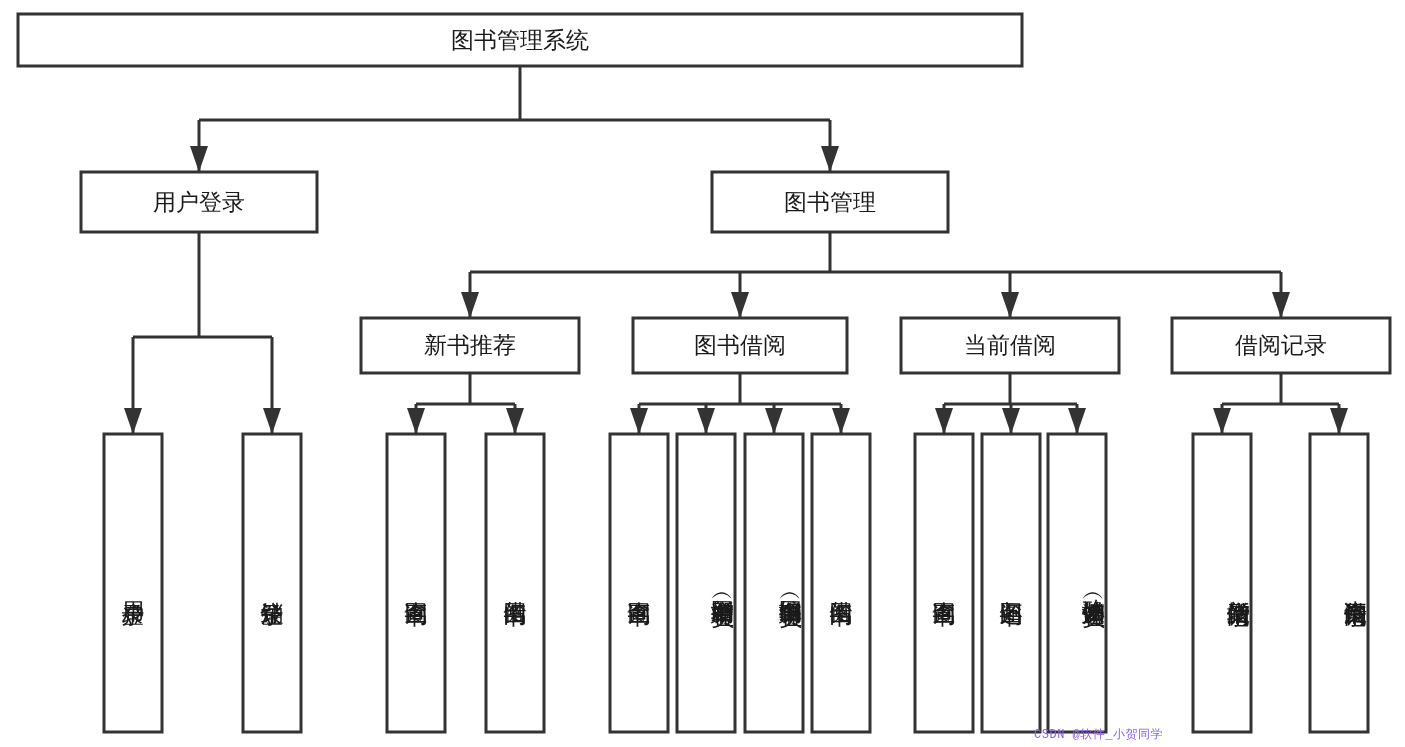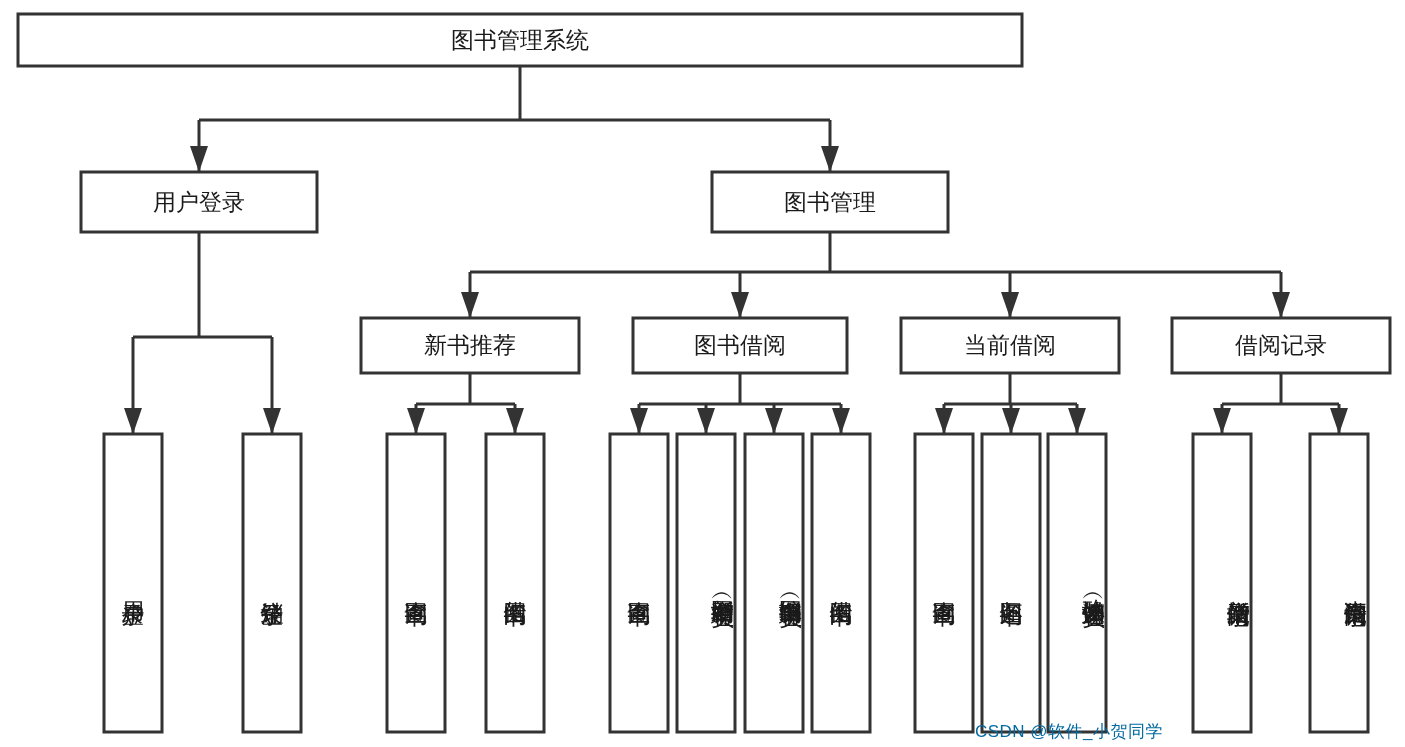--- a/index.html
+++ b/index.html
@@ -63,23 +63,23 @@
     writing-mode: vertical-rl;
     text-orientation: upright;
     letter-spacing: 1px;
     white-space: nowrap;
     pointer-events: none;
   }
   .watermark {
     position: absolute;
     right: 8px;
     bottom: 4px;
-    font-family: Liberation Sans, sans-serif;
-    font-size: 17px;
-    color: #0369a1;
+    font-family: Liberation Mono, monospace;
+    font-size: 12px;
+    color: #8b5cf6;
     letter-spacing: 0.5px;
     white-space: nowrap;
   }
 </style>
 </head>
 <body>
 
 <div id="diagram-root">
 
   <svg class="diagram-canvas" id="diagram-canvas" viewBox="0 0 1405 747" xmlns="http://www.w3.org/2000/svg">

